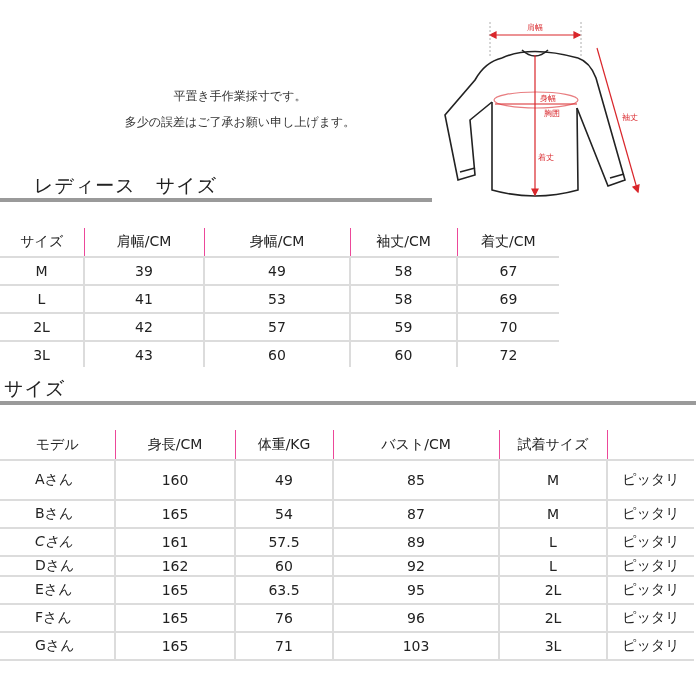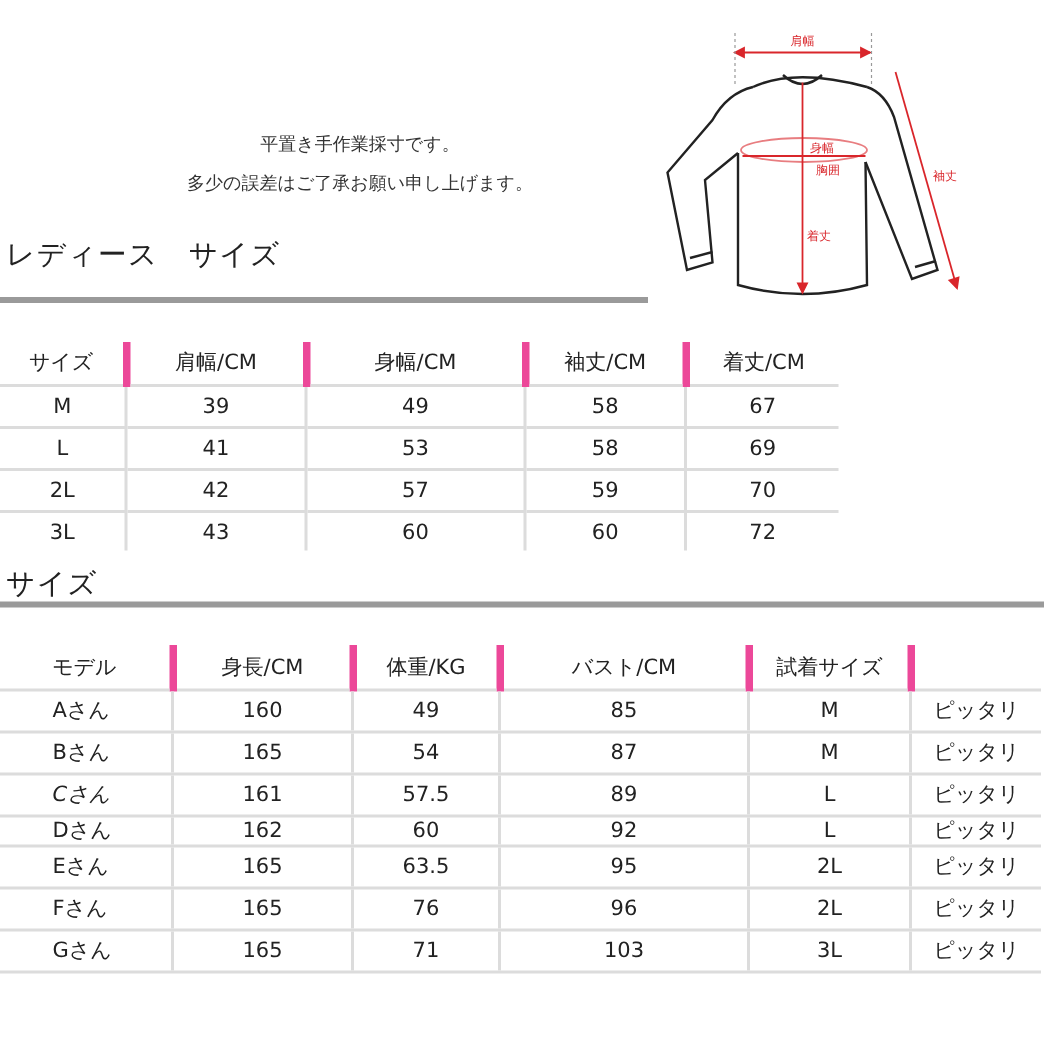--- a/index.html
+++ b/index.html
@@ -8,21 +8,21 @@
   .note { position:absolute; left:60px; width:360px; text-align:center; font-size:12px; color:#333; }
   .note.l1 { top:88px; }
   .note.l2 { top:114px; }
   .diagram { position:absolute; left:430px; top:0; width:270px; height:200px; }
   .section-title { position:absolute; left:4px; font-size:19px; color:#222; letter-spacing:1px; }
   .rule { position:absolute; left:0; height:4px; background:#9a9a9a; }
   table.grid { position:absolute; border-collapse:collapse; font-size:14px; color:#222; }
   table.grid td { text-align:center; padding:0; border-bottom:2px solid #dcdcdc; border-left:2px solid #dcdcdc; }
   table.grid tr td:first-child { border-left:none; }
   table.grid tr.head td { border-bottom:2px solid #dcdcdc; }
-  table.grid tr.head td { border-left:5px solid #ec4899; }
+  table.grid tr.head td { border-left:1px solid #ec4899; }
   table.grid tr.head td:first-child { border-left:none; }
   .cell-left { text-align:left !important; padding-left:12px !important; }
 </style>
 </head>
 <body>
 
 <div class="note l1">平置き手作業採寸です。</div>
 <div class="note l2">多少の誤差はご了承お願い申し上げます。</div>
 
 <svg class="diagram" viewBox="0 0 270 200" xmlns="http://www.w3.org/2000/svg">
@@ -52,21 +52,21 @@
   </g>
   <g font-size="8" fill="#d9262b" text-anchor="middle">
     <text x="105" y="30">肩幅</text>
     <text x="118" y="101">身幅</text>
     <text x="122" y="116">胸囲</text>
     <text x="200" y="120">袖丈</text>
     <text x="116" y="160">着丈</text>
   </g>
 </svg>
 
-<div class="section-title" style="top:157px;">レディース　サイズ</div>
+<div class="section-title" style="top:173px;margin-left:30px;">レディース　サイズ</div>
 <div class="rule" style="top:198px; width:432px;"></div>
 
 <table class="grid" style="left:0; top:228px;">
   <colgroup>
       <col style="width:84px">
       <col style="width:120px">
       <col style="width:146px">
       <col style="width:107px">
       <col style="width:102px">
     </colgroup>
@@ -123,21 +123,21 @@
     </colgroup>
   <tbody>
       <tr class="head" style="height:30px;">
     <td>モデル</td>
     <td>身長/CM</td>
     <td>体重/KG</td>
     <td>バスト/CM</td>
     <td>試着サイズ</td>
     <td></td>
   </tr>
-  <tr style="height:28px;">
+  <tr style="height:40px;">
     <td class="cell-left" style="padding-left:35px !important;">Aさん</td>
     <td>160</td>
     <td>49</td>
     <td>85</td>
     <td>M</td>
     <td>ピッタリ</td>
   </tr>
   <tr style="height:28px;">
     <td class="cell-left" style="padding-left:35px !important;">Bさん</td>
     <td>165</td>

